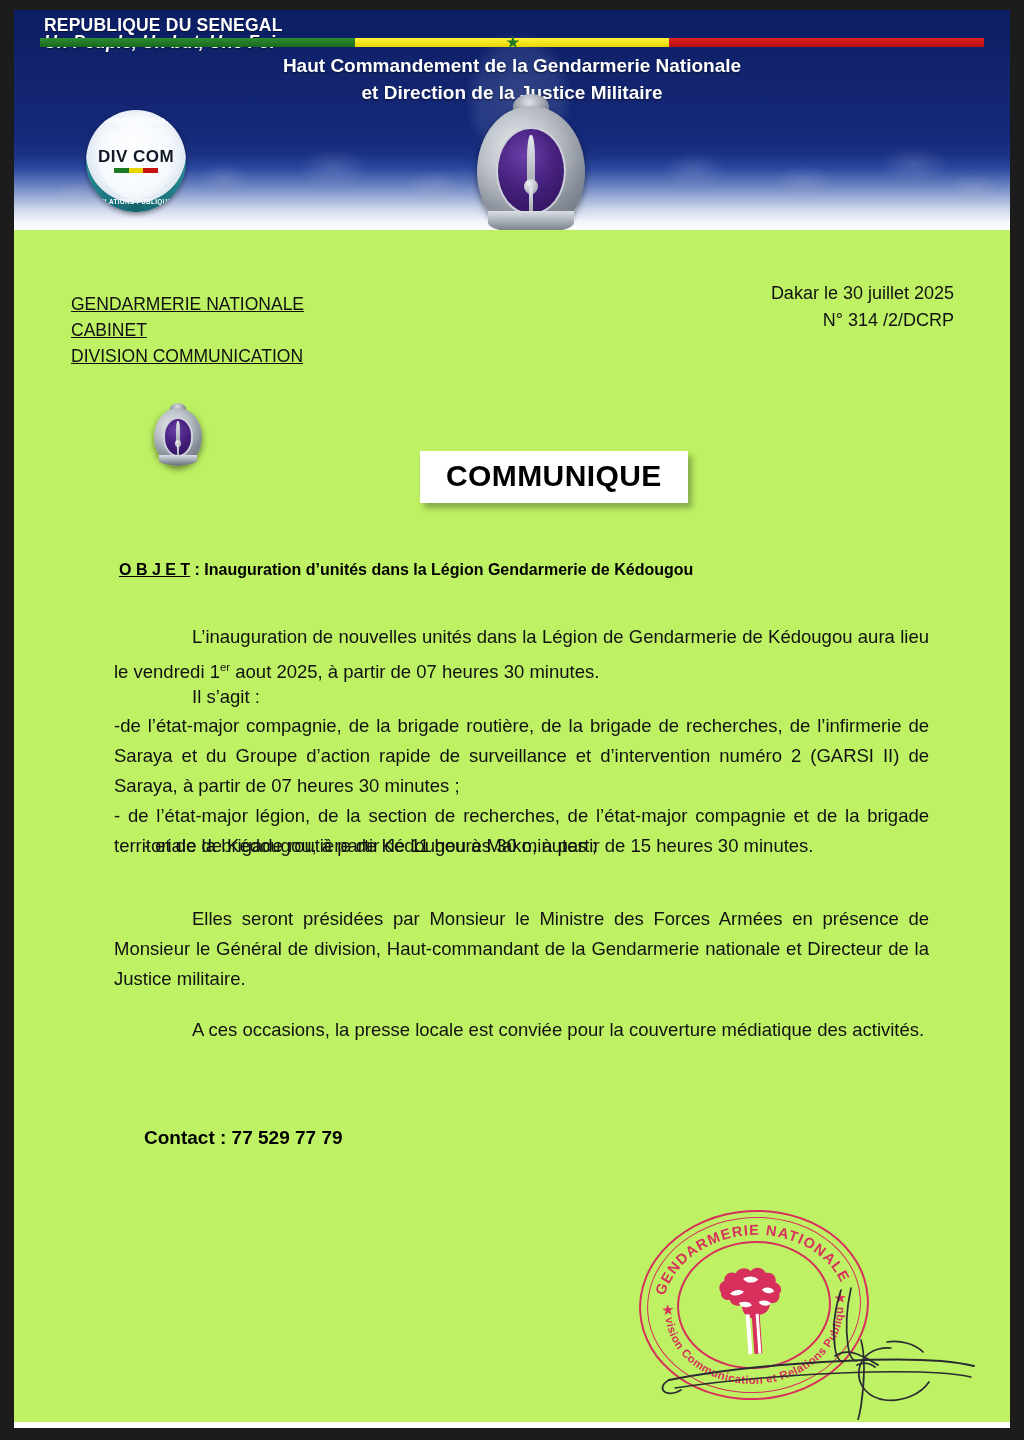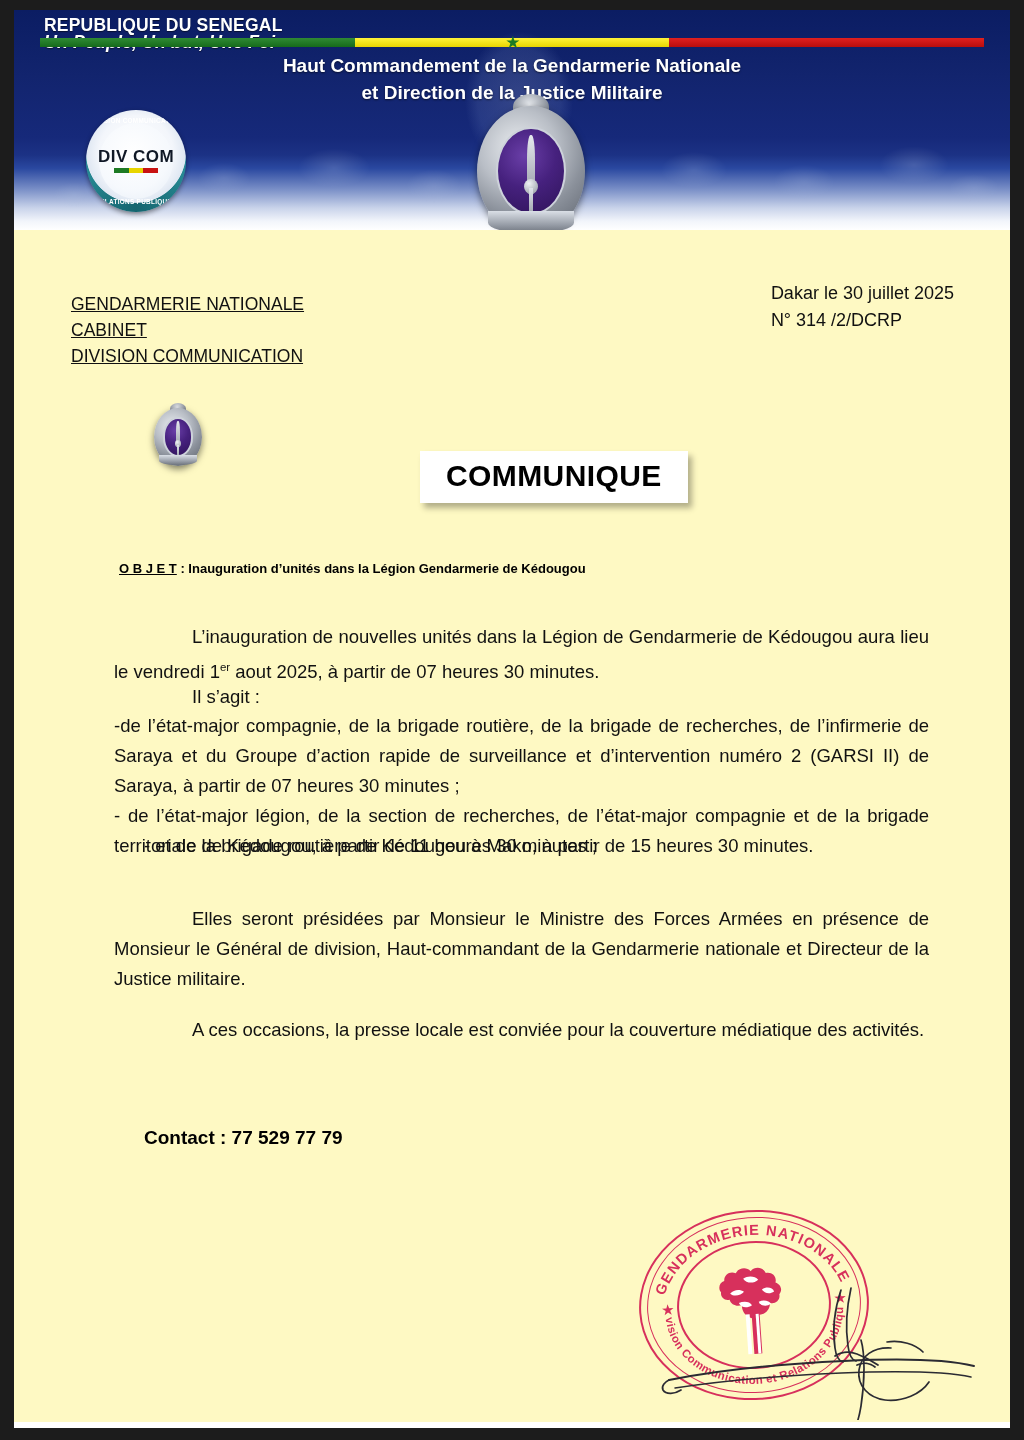--- a/index.html
+++ b/index.html
@@ -11,21 +11,21 @@
   #page {
     position: relative;
     width: 1024px; height: 1440px;
     background: #1c1c1c;
     overflow: hidden;
   }
   #sheet {
     position: absolute;
     left: 14px; top: 10px;
     width: 996px; height: 1418px;
-    background: #fef9c3;
+    background: #bef264;
     overflow: hidden;
   }
 
   
   #banner {
     position: relative;
     width: 996px; height: 220px;
     background: linear-gradient(180deg,
         #0b1d63 0%, #12246e 30%, #16297a 58%, #1c3285 66%,
         #2a48a0 72%, #7e93c9 82%, #c9d3ea 90%, #f2f5fb 96%, #ffffff 100%);
@@ -165,34 +165,34 @@
 
   .addr {
     position: absolute; left: 57px; top: 281px;
     font-size: 17.5px; color: #111; line-height: 26px;
   }
   .addr div { text-decoration: underline; display: inline-block; }
   .addr .row { display: block; }
 
   .dateblk {
     position: absolute; right: 56px; top: 270px;
-    font-size: 18px; color: #111; line-height: 27px;
+    text-align: right; font-size: 18px; color: #111; line-height: 27px;
   }
 
   #communique {
     position: absolute; left: 406px; top: 441px;
     padding: 8px 26px 10px 26px;
     background: #ffffff;
     box-shadow: 4px 5px 6px rgba(0,0,0,.30);
     font-weight: bold; font-size: 30px; letter-spacing: .4px; color: #000;
   }
 
   .objet {
     position: absolute; left: 105px; top: 551px;
-    font-size: 13px; font-weight: bold; color: #000;
+    font-size: 16px; font-weight: bold; color: #000;
   }
   .objet .ul { text-decoration: underline; }
 
   .para {
     position: absolute; left: 100px; width: 815px;
     font-size: 18.5px; color: #111; line-height: 30px;
     text-align: justify; text-justify: inter-word;
   }
   .indent { display: inline-block; width: 78px; }
   sup { font-size: .62em; vertical-align: super; }

